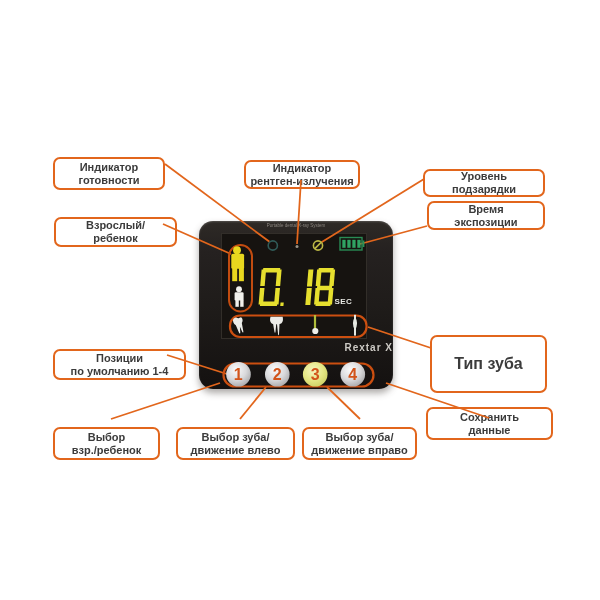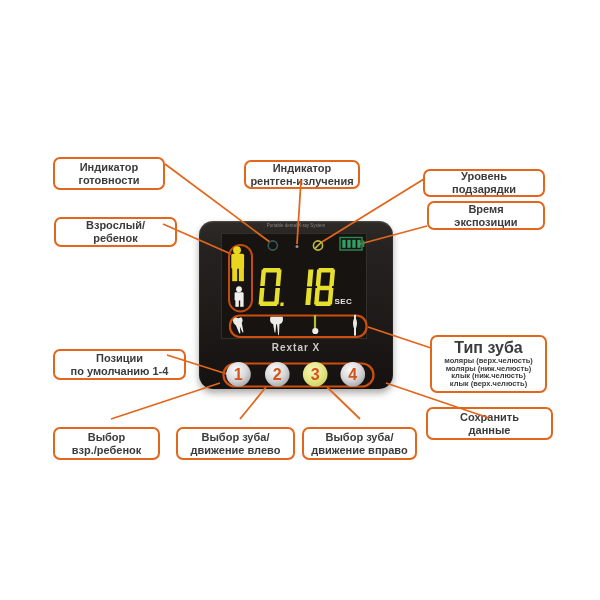--- a/index.html
+++ b/index.html
@@ -9,40 +9,39 @@
        box-sizing:border-box;display:flex;align-items:center;justify-content:center;
        text-align:center;color:#3b3b3b;font-weight:bold;font-size:11px;line-height:1.18;margin-top:9px;}
   #svgA{position:absolute;left:0;top:0;}
   .device{position:absolute;left:199px;top:221px;width:194px;height:168px;
        border-radius:14px;background:linear-gradient(180deg,#2e2a26 0%,#252120 18%,#1f1c1a 50%,#141110 100%);
        box-shadow:0 4px 7px rgba(70,65,60,0.45), inset 0 1px 2px rgba(255,255,255,0.18);}
   .screen{position:absolute;left:221px;top:233px;width:146px;height:106px;
        background:#161310;border:1px solid #322e29;box-sizing:border-box;}
   .ptext{position:absolute;left:199px;top:219px;width:194px;text-align:center;
        color:#8d8781;font-size:8px;letter-spacing:0px;transform:scale(0.56);transform-origin:50% 50%;}
-  .rextar{position:absolute;left:199px;top:342px;width:194px;text-align:center;
+  .rextar{position:absolute;left:199px;top:342px;width:194px;text-align:right;
        color:#ccc9c4;font-weight:bold;font-size:10px;letter-spacing:1px;}
 </style>
 </head>
 <body>
 
 <div class="device"></div>
 <div class="screen"></div>
 <div class="ptext" style="top:221px;">Portable dental X-ray System</div>
 <div class="rextar">Rextar X</div>
 
 <div class="lbl" style="left:53px;top:148px;width:112px;height:33px;">Индикатор<br>готовности</div>
 <div class="lbl" style="left:244px;top:151px;width:116px;height:29px;">Индикатор<br>рентген-излучения</div>
 <div class="lbl" style="left:423px;top:160px;width:122px;height:28px;">Уровень<br>подзарядки</div>
 <div class="lbl" style="left:54px;top:208px;width:123px;height:30px;">Взрослый/<br>ребенок</div>
 <div class="lbl" style="left:427px;top:192px;width:118px;height:29px;">Время<br>экспозиции</div>
 <div class="lbl" style="left:53px;top:340px;width:133px;height:31px;">Позиции<br>по умолчанию 1-4</div>
 <div class="lbl" style="left:430px;top:326px;width:117px;height:58px;flex-direction:column;line-height:1.05;">
   <div style="font-size:16px;">Тип зуба</div>
-  <div style="font-size:7.5px;">моляры (верх.челюсть)<br>моляры (ниж.челюсть)<br>клык (ниж.челюсть)<br>клык (верх.челюсть)</div>
 </div>
 <div class="lbl" style="left:53px;top:418px;width:107px;height:33px;">Выбор<br>взр./ребенок</div>
 <div class="lbl" style="left:176px;top:418px;width:119px;height:33px;">Выбор зуба/<br>движение влево</div>
 <div class="lbl" style="left:302px;top:418px;width:115px;height:33px;">Выбор зуба/<br>движение вправо</div>
 <div class="lbl" style="left:426px;top:398px;width:127px;height:33px;">Сохранить<br>данные</div>
 
 <svg id="svgA" width="600" height="600" viewBox="0 0 600 600">
   <defs>
     <radialGradient id="btnG" cx="40%" cy="32%" r="75%">
       <stop offset="0%" stop-color="#fbfbfb"></stop>

